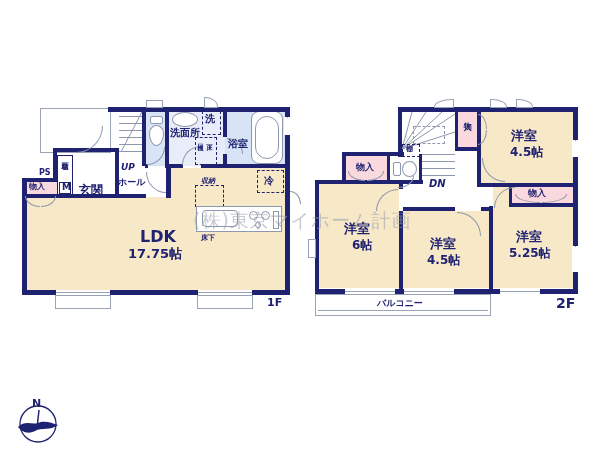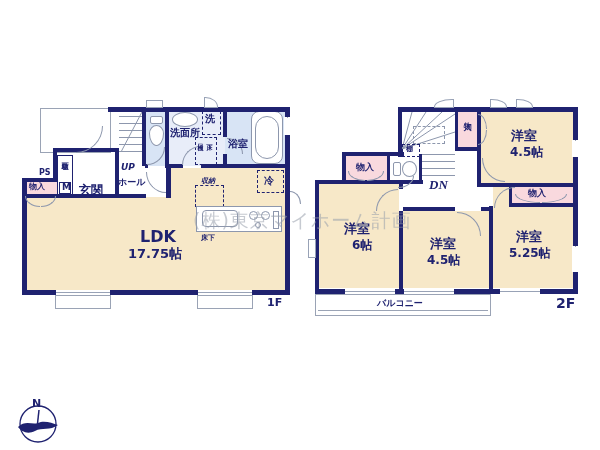--- a/index.html
+++ b/index.html
@@ -168,21 +168,21 @@
 
   <svg style="left:402px;top:112px;" width="53" height="38">
     <line x1="0" y1="37" x2="53" y2="2" stroke="#8d97ad" stroke-width="1"></line>
     <line x1="0" y1="37" x2="40" y2="0" stroke="#8d97ad" stroke-width="1"></line>
     <line x1="0" y1="37" x2="24" y2="0" stroke="#8d97ad" stroke-width="1"></line>
     <line x1="0" y1="37" x2="10" y2="0" stroke="#8d97ad" stroke-width="1"></line>
     <line x1="0" y1="37" x2="53" y2="20" stroke="#8d97ad" stroke-width="1"></line>
   </svg>
   <div class="treads" style="left:421px;top:148px;width:34px;height:28px;"></div>
   <div class="dash" style="left:413px;top:126px;width:30px;height:16px;border-color:#8d97ad;"></div>
-  <div class="lbl" style="left:429px;top:178px;font-size:13px;font-style:italic;font-family:Liberation Serif, serif;">DN</div>
+  <div class="lbl" style="left:429px;top:178px;font-size:10px;font-style:italic;">DN</div>
 
   <div class="dash" style="left:402px;top:144px;width:16px;height:11px;"></div>
   <div class="lbl" style="left:406px;top:146px;font-size:7px;">棚</div>
   <div class="fixture" style="left:393px;top:162px;width:8px;height:14px;border-radius:2px;"></div>
   <div class="fixture" style="left:402px;top:161px;width:15px;height:16px;border-radius:50%;"></div>
   <div class="arc se" style="left:398px;top:176px;width:16px;height:12px;"></div>
 
   <div class="lbl vtext" style="left:462px;top:116px;font-size:8px;">物入</div>
   <div class="arc ne" style="left:478px;top:114px;width:9px;height:15px;"></div>
   <div class="arc se" style="left:478px;top:130px;width:9px;height:15px;"></div>

